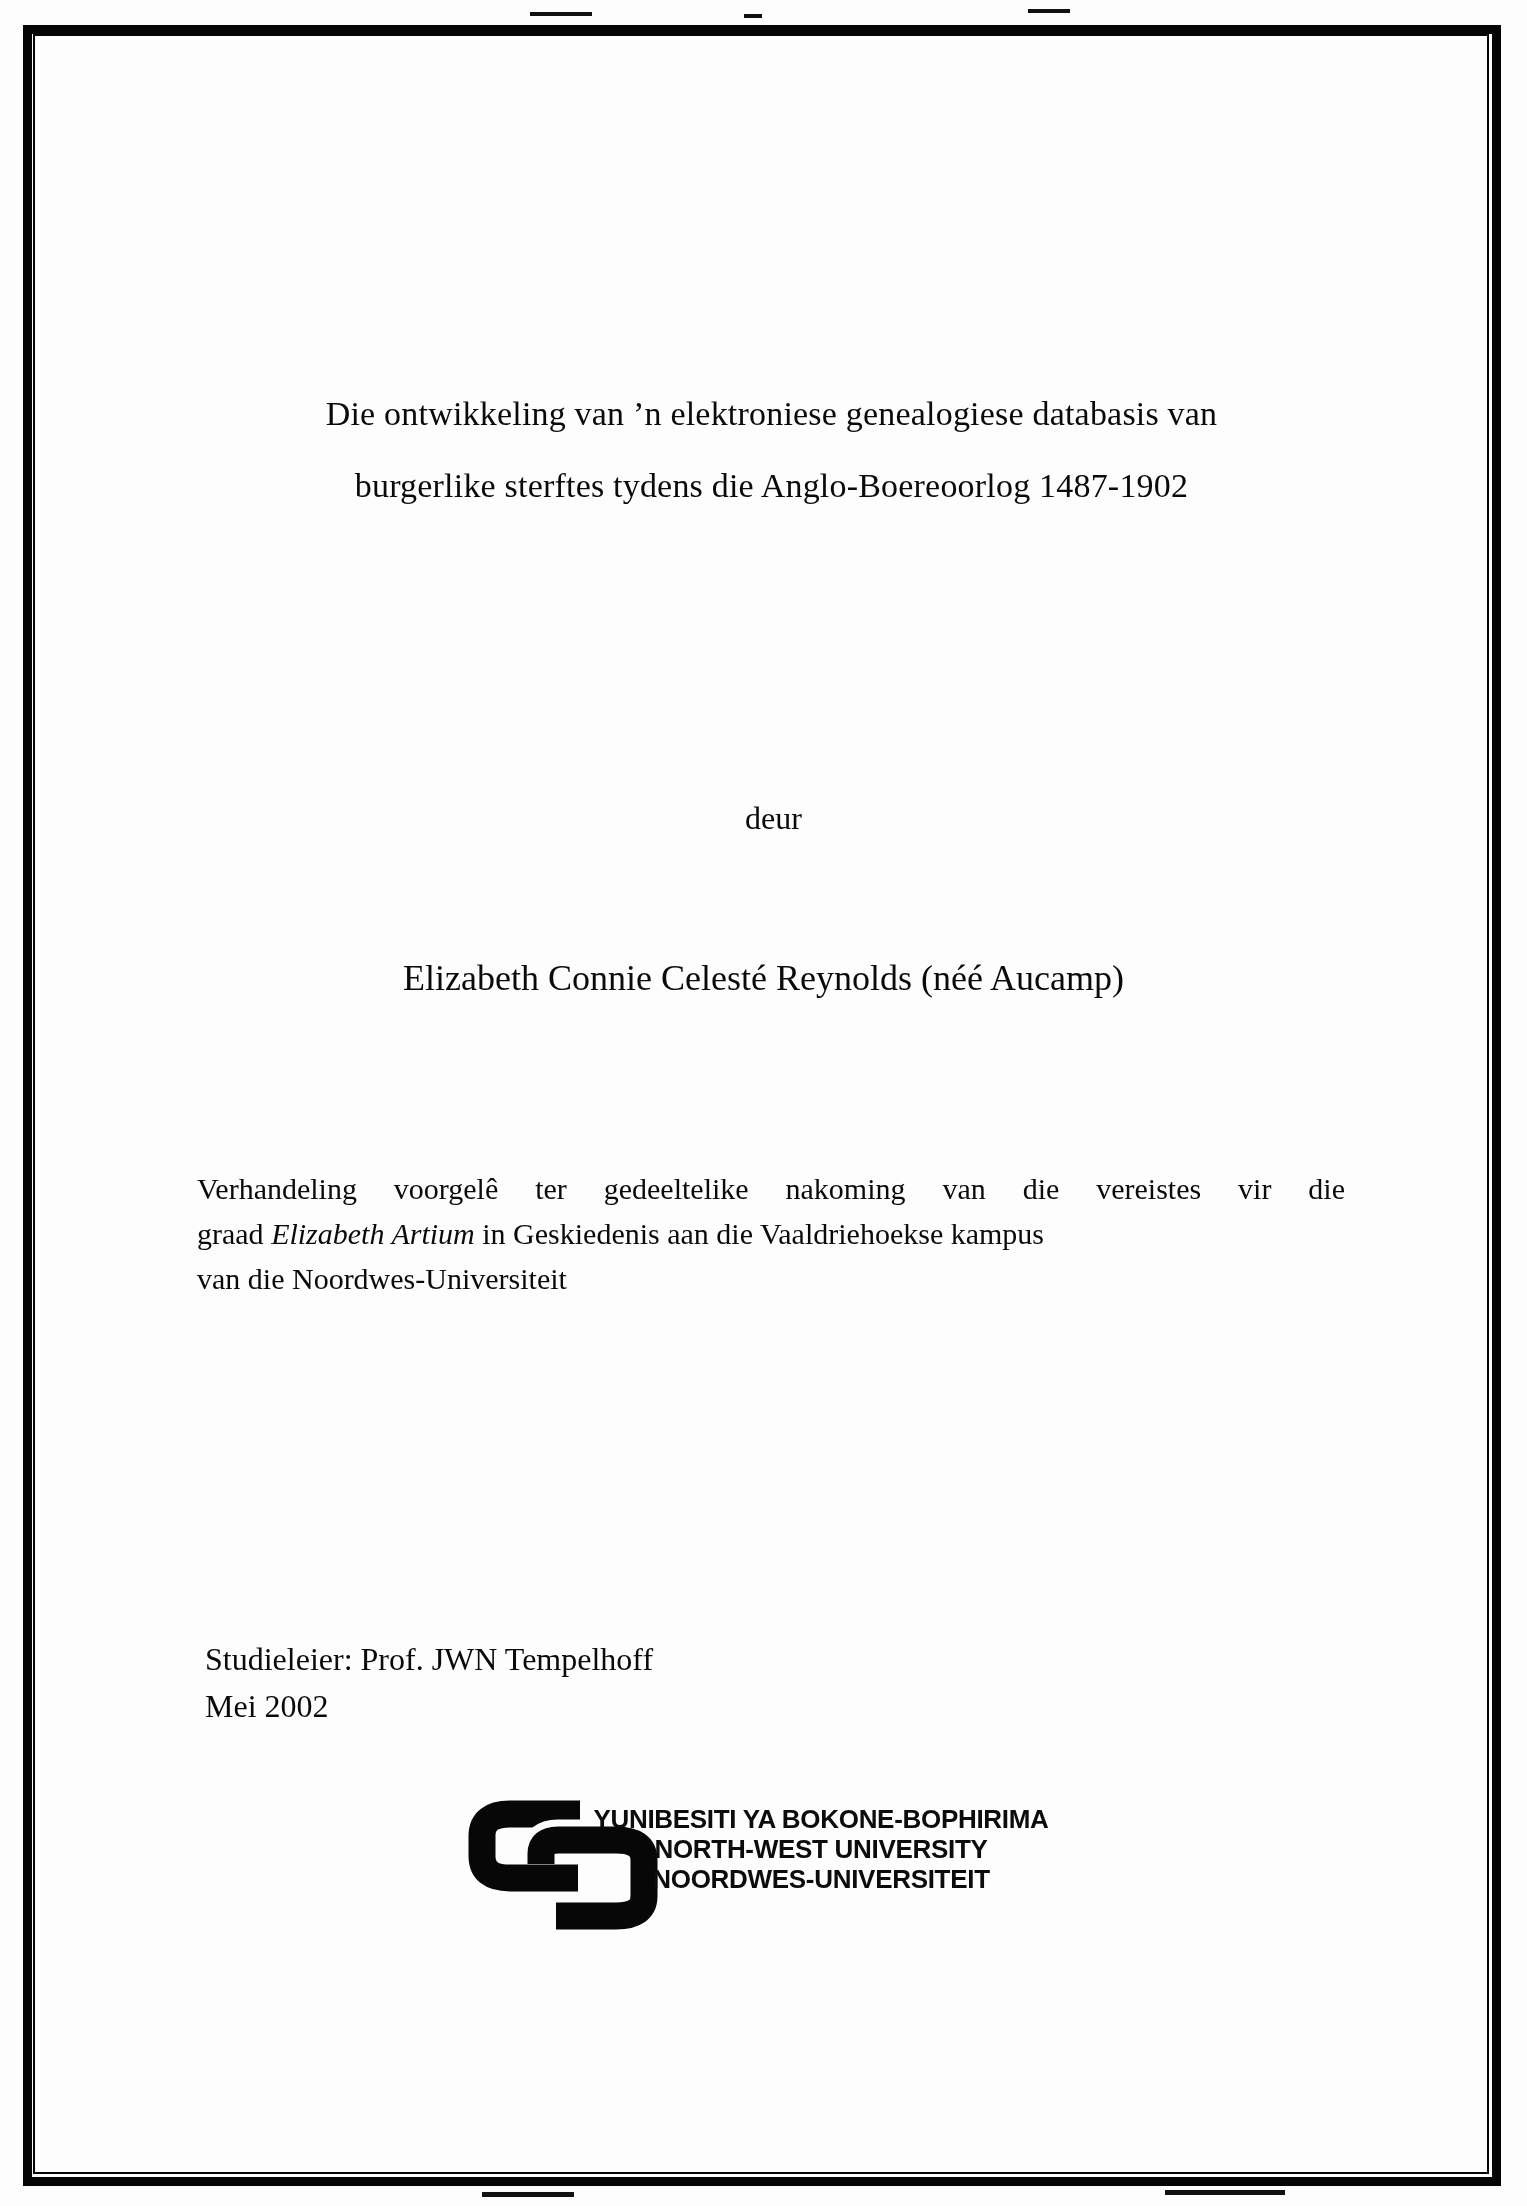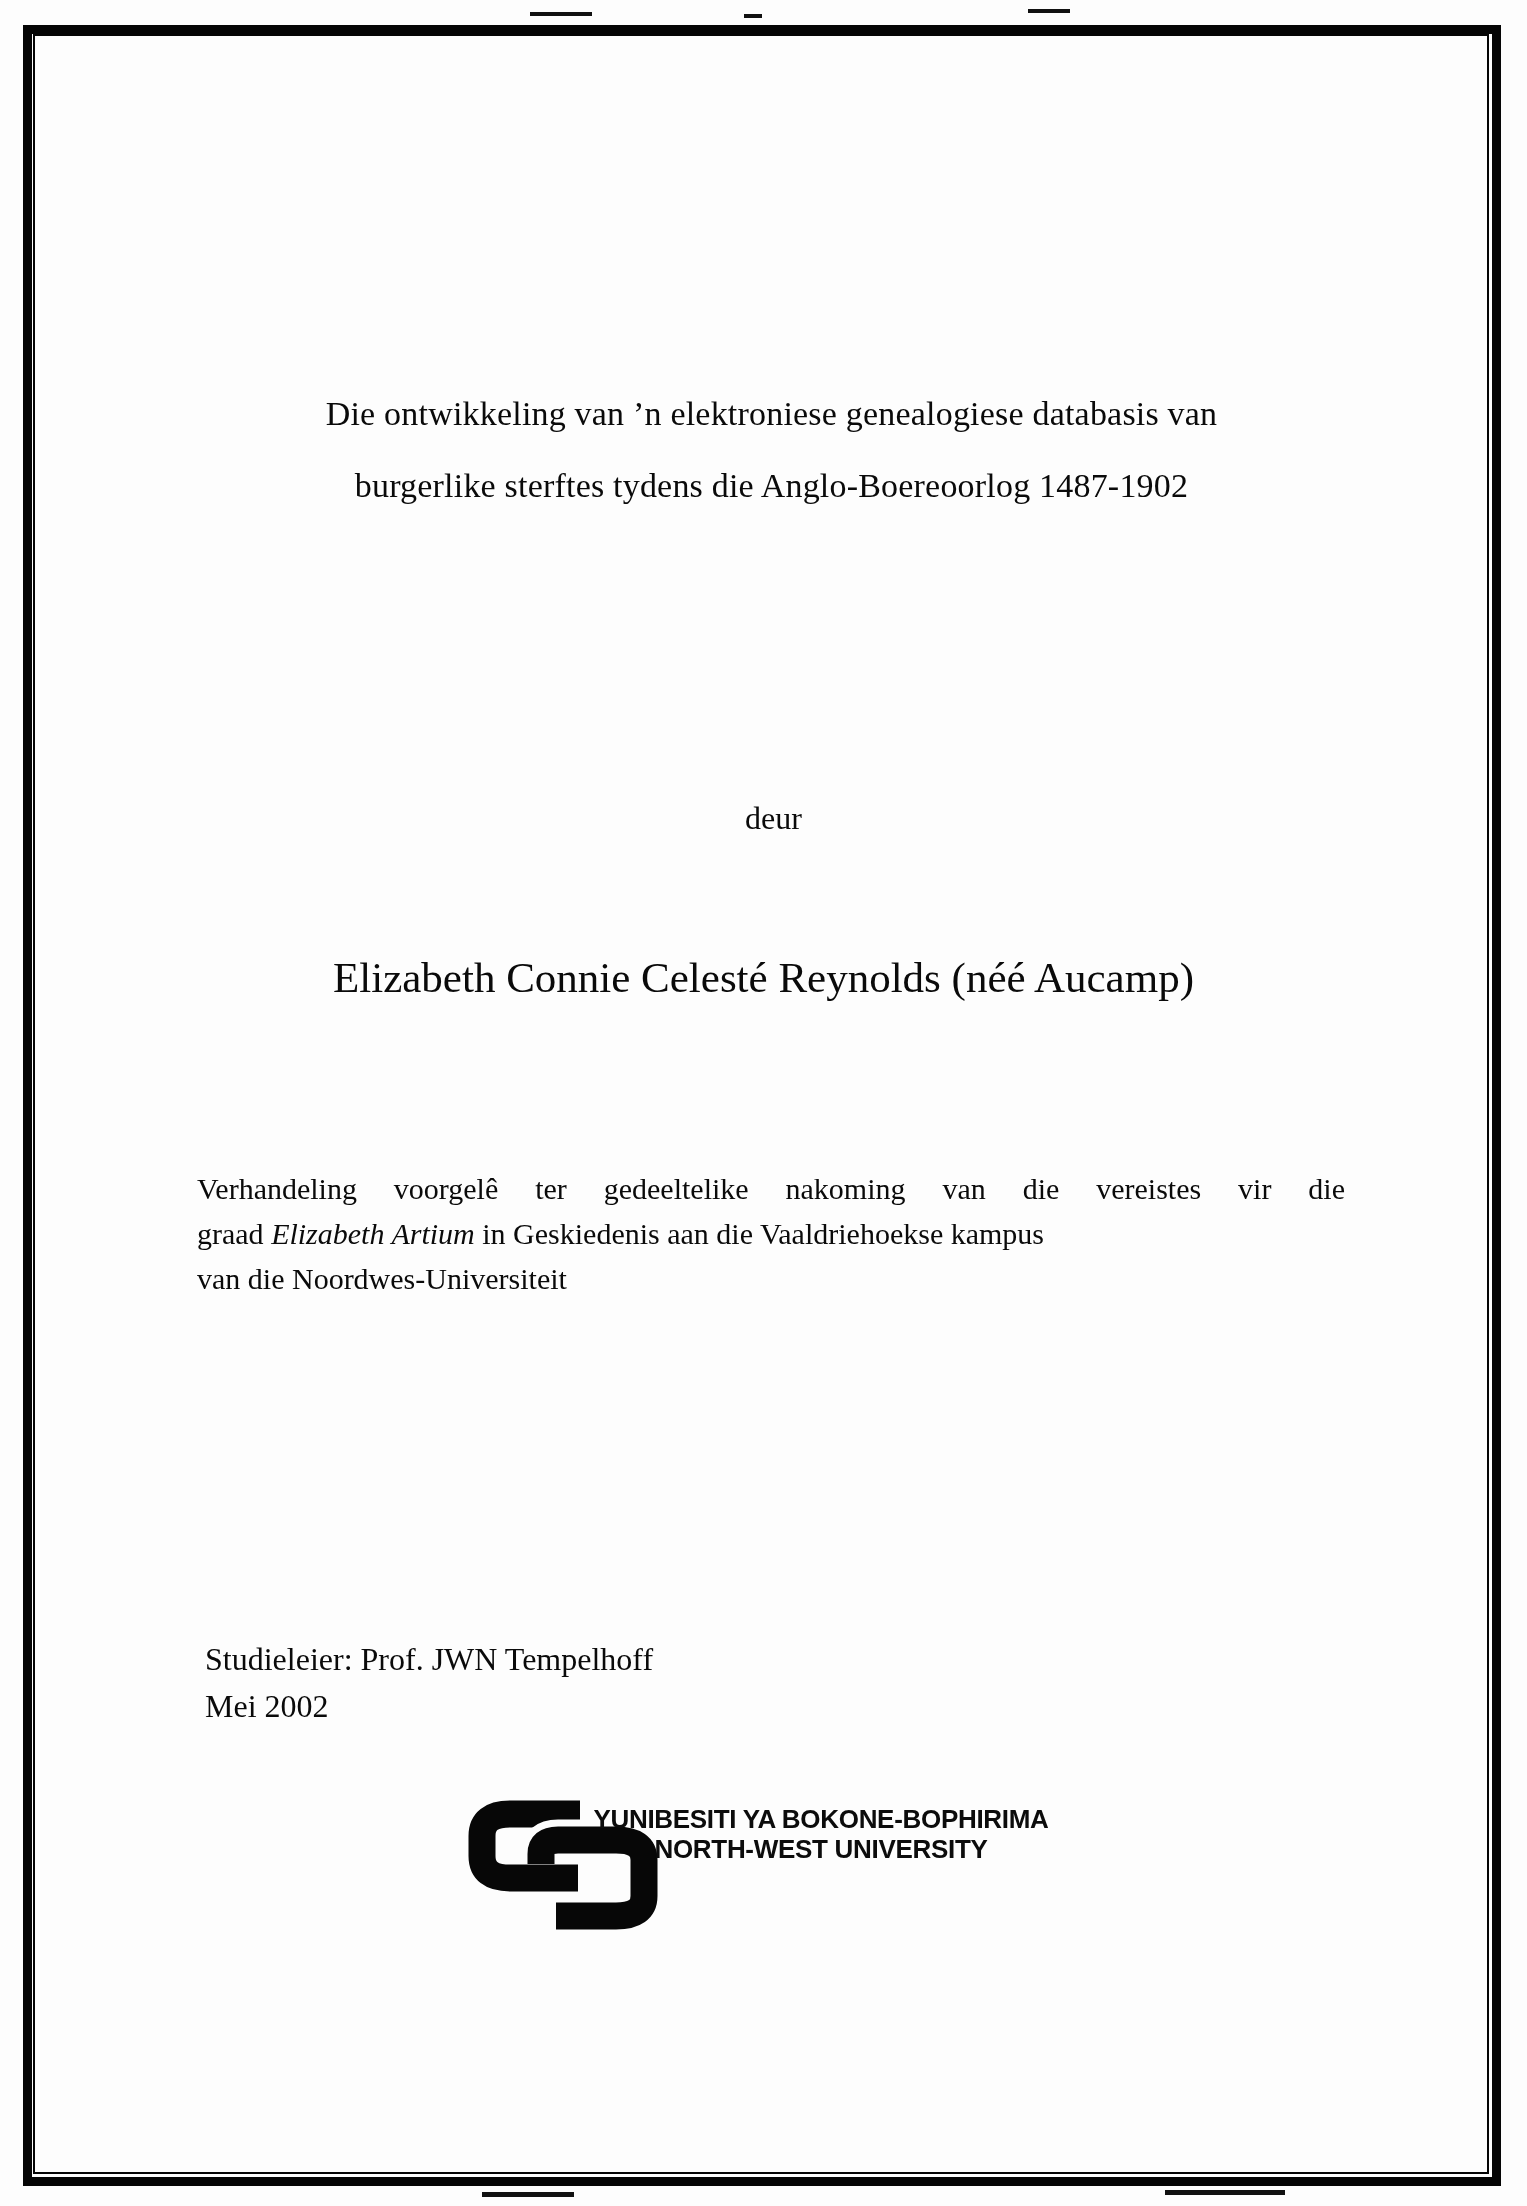--- a/index.html
+++ b/index.html
@@ -31,21 +31,21 @@
     text-align:center;font-size:34px;line-height:72px;
     letter-spacing:0.2px;
   }
   .byline{
     position:absolute;left:0;right:0;top:800px;
     text-align:center;font-size:32px;line-height:36px;
     transform:translateX(10px);
   }
   .author-line{
     position:absolute;left:0;right:0;top:958px;
-    text-align:center;font-size:43px;line-height:40px;
+    text-align:center;font-size:36px;line-height:40px;
   }
   .submission-block{
     position:absolute;left:197px;top:1166px;width:1148px;
     font-size:30px;line-height:45px;
   }
   .justified{text-align:justify;text-align-last:justify;}
   .italic{font-style:italic;}
   .supervisor-block{
     position:absolute;left:197px;top:1636px;
     font-size:32px;line-height:47px;margin-left:8px;
@@ -101,14 +101,15 @@
 
     <path d="M 112 16 H 42 Q 14 16 14 38 V 58 Q 14 80 42 80 H 110" fill="none" stroke="#070707" stroke-width="27" stroke-linecap="butt"></path>
 
     <path d="M 73 66 V 56 Q 73 42 90 42 H 148 Q 176 42 176 62 V 98 Q 176 118 148 118 H 88" fill="none" stroke="#fdfdfd" stroke-width="41" stroke-linecap="butt"></path>
 
     <path d="M 73 66 V 56 Q 73 42 90 42 H 148 Q 176 42 176 62 V 98 Q 176 118 148 118 H 88" fill="none" stroke="#070707" stroke-width="27" stroke-linecap="butt"></path>
   </svg>
   <div class="logo-text">
     <div>YUNIBESITI YA BOKONE-BOPHIRIMA</div>
     <div>NORTH-WEST UNIVERSITY</div>
+    <div>NOORDWES-UNIVERSITEIT</div>
   </div>
 </div>
 
 </body></html>

